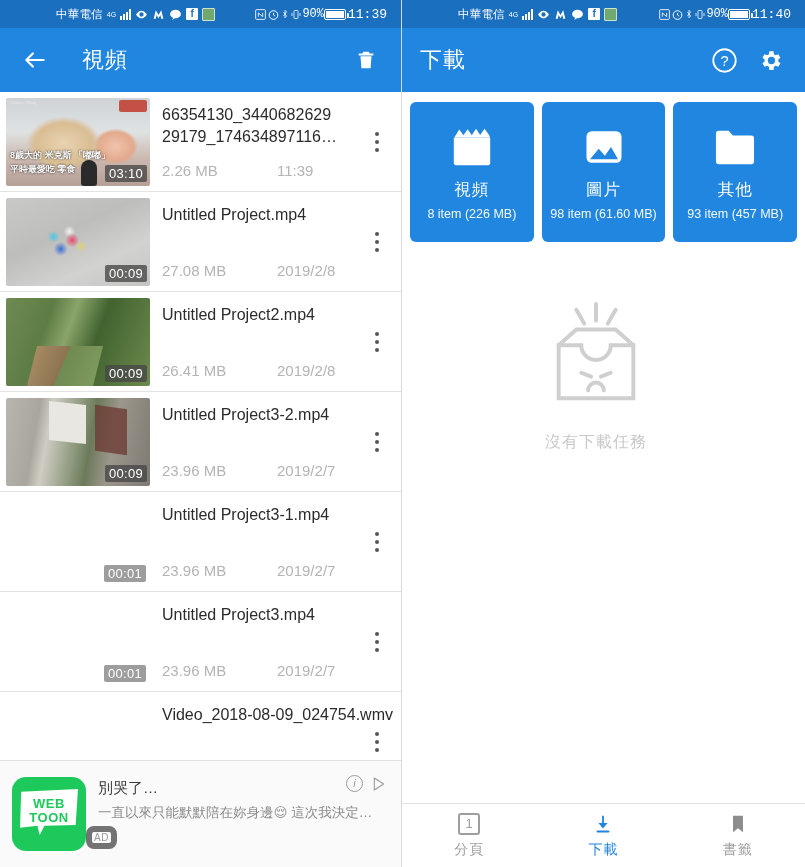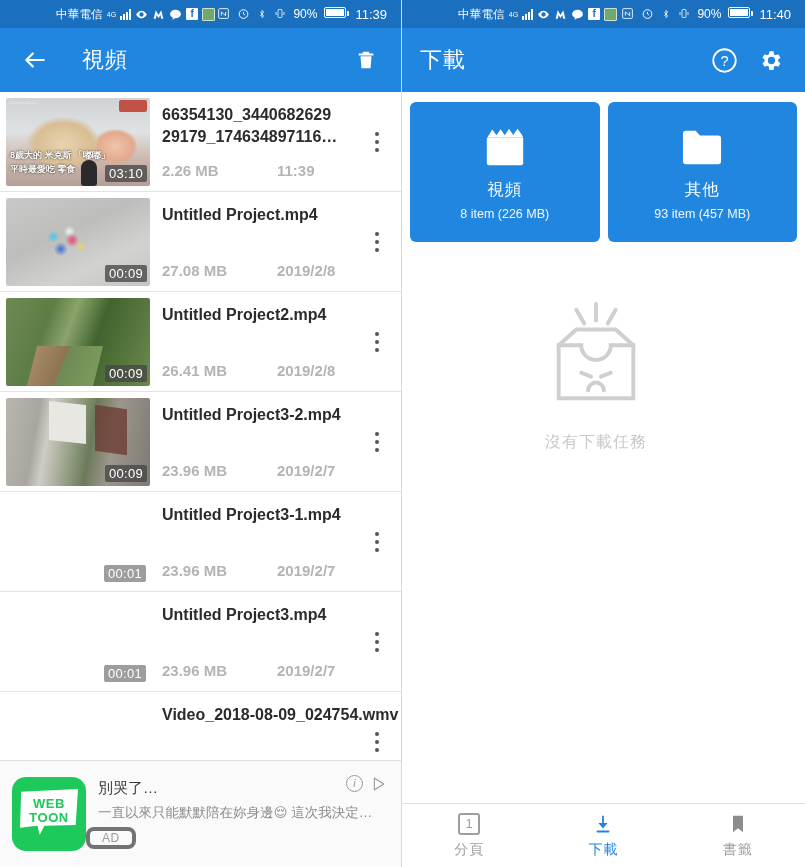--- a/index.html
+++ b/index.html
@@ -14,21 +14,21 @@
   .phone.left { border-right: 1px solid #d9d9d9; }
   .phone.right { width: 403px; }
 
   
   .statusbar {
     height: 28px; background: #1a6fbf; color: #fff;
     display: flex; align-items: center; justify-content: space-between;
     padding: 0 6px 0 0; font-size: 12.5px; position: relative;
   }
   .sb-left { display: flex; align-items: center; gap: 4px; padding-left: 56px; }
-  .sb-right { display: flex; gap: 7px; padding-right: 8px; }
+  .sb-right { display: flex; align-items: center; gap: 0; padding-right: 8px; font-family: Liberation Mono, monospace; }
   .sb-carrier { font-size: 11.5px; letter-spacing: .2px; }
   .sb-sup { font-size: 7px; vertical-align: super; }
   .bars { display:inline-flex; align-items:flex-end; gap:1px; height:11px; }
   .bars i { display:block; width:2px; background:#fff; }
   .bars i:nth-child(1){height:4px} .bars i:nth-child(2){height:6px}
   .bars i:nth-child(3){height:8px} .bars i:nth-child(4){height:11px}
   .appicon { width:13px; height:13px; display:inline-block; }
   .fb { width:12px;height:12px;background:#fff;color:#1a6fbf;font-weight:bold;
         font-size:10px;line-height:12px;text-align:center;border-radius:1px;}
   .greenbox { width:13px;height:13px;background:#6fa96f;border-radius:1px;
@@ -62,21 +62,21 @@
     display: flex; align-items: stretch; background:#fff;
   }
   .thumbwrap { width: 150px; flex: 0 0 150px; padding: 6px 0 6px 6px; position: relative; }
   .thumb { width: 144px; height: 88px; border-radius: 2px; position: relative; overflow: hidden; background:#fff;}
   .dur {
     position: absolute; right: 3px; bottom: 4px;
     background: rgba(70,70,70,.78); color:#fff; font-size: 13px;
     padding: 1px 4px; border-radius: 2px; letter-spacing:.3px;
   }
   .dur.nothumb { right: 4px; background: rgba(140,140,140,.85); }
-  .meta { flex: 1; padding: 12px 0 10px 12px; display:flex; flex-direction:column; position:relative;font-weight:bold;}
+  .meta { flex: 1; padding: 12px 0 10px 12px; display:flex; flex-direction:column; position:relative;}
   .fname { font-size: 16px; color: #2b2b2b; line-height: 22px; max-width: 245px; }
   .sub { position:absolute; bottom: 12px; left: 12px; right:0; display:flex; }
   .size { font-size: 15px; color: #b4b4b4; width: 115px; }
   .date { font-size: 15px; color: #b4b4b4; }
   .kebab { position:absolute; right: 22px; top: 50%; transform: translateY(-50%);
            display:flex; flex-direction:column; gap:4px; cursor:pointer; }
   .kebab span { width: 4px; height: 4px; border-radius:50%; background:#555; display:block;}
 
   
   .t-dog { background:
@@ -121,22 +121,22 @@
   .adlogo { width: 74px; height: 74px; border-radius: 14px; background:#1ec95b;
             position:relative; flex:0 0 74px; }
   .adlogo .speech { position:absolute; left:8px; top:12px; width:58px; height:46px;
             background:#fff; clip-path: polygon(2% 6%, 100% 0%, 96% 78%, 42% 80%, 34% 100%, 30% 80%, 0% 84%); }
   .adlogo .w1, .adlogo .w2 { position:absolute; left:0; right:0; text-align:center;
             color:#1ec95b; font-weight:bold; font-size:13px; letter-spacing:.5px;}
   .adlogo .w1 { top:19px; } .adlogo .w2 { top:33px; }
   .adtext { flex:1; padding-left: 12px; position:relative; height:74px; }
   .adtitle { font-size: 15px; color:#3a3a3a; margin-top: 2px; }
   .addesc { font-size: 13.5px; color:#8c8c8c; margin-top: 6px; white-space:nowrap; overflow:hidden;}
-  .adbadge { position:absolute; left:0; bottom: 2px; font-size:12px; color:#9a9a9a;
-             border:4px solid #737373; border-radius:8px; padding: 0px 12px; letter-spacing:.5px;}
+  .adbadge { position:absolute; left:0; bottom: 2px; font-size:10px; color:#9a9a9a;
+             border:6px solid #737373; border-radius:8px; padding: 0px 2px; letter-spacing:.5px;}
   .adcta { position:absolute; right: 6px; bottom: 0px; background:#4caf50; color:#fff;
            font-size: 17px; font-weight:bold; padding: 9px 18px; border-radius:4px; cursor:pointer;}
   .adicons { position:absolute; right: 6px; top: -2px; display:flex; gap: 8px; align-items:center;}
   .ad-i { width:17px; height:17px; border:1.4px solid #9a9a9a; border-radius:50%;
           color:#9a9a9a; font-size:11px; line-height:14px; text-align:center; font-style:italic;}
 
   
   .cards { display:flex; gap: 8px; padding: 10px 8px 12px 8px; background:#fff; }
   .card { flex:1; background:#2186e0; border-radius: 6px; height: 140px; color:#fff;
           display:flex; flex-direction:column; align-items:center; justify-content:center;
@@ -460,20 +460,30 @@
     <div class="cards">
       <div class="card">
         <span class="cicon">
           <svg width="46" height="40" viewBox="0 0 24 22">
               <path fill="#fff" d="M2 6h20v14a1 1 0 01-1 1H3a1 1 0 01-1-1V6z"></path>
               <path fill="#fff" d="M2.6 5.2L5 1.4l2.3 3.2L9.6 1.2l2.3 3.3 2.3-3.5 2.3 3.4 2.4-3.5 2.4 3.4L22 5.9H2.2z"></path>
             </svg>
         </span>
         <span class="clabel">視頻</span>
         <span class="csub">8 item (226 MB)</span>
+      </div>
+      <div class="card">
+        <span class="cicon">
+          <svg width="44" height="42" viewBox="0 0 24 24">
+              <rect x="2" y="3" width="20" height="18" rx="3" fill="#fff"></rect>
+              <path d="M4 19l5-6 3.5 4L16 12l4 7z" fill="#2186e0"></path>
+            </svg>
+        </span>
+        <span class="clabel">圖片</span>
+        <span class="csub">98 item (61.60 MB)</span>
       </div>
       <div class="card">
         <span class="cicon">
           <svg width="46" height="40" viewBox="0 0 24 21">
               <path fill="#fff" d="M2 3.5A1.5 1.5 0 013.5 2h5.2l2.2 2.5h9.6A1.5 1.5 0 0122 6v12a1.5 1.5 0 01-1.5 1.5h-17A1.5 1.5 0 012 18V3.5z"></path>
             </svg>
         </span>
         <span class="clabel">其他</span>
         <span class="csub">93 item (457 MB)</span>
       </div>

